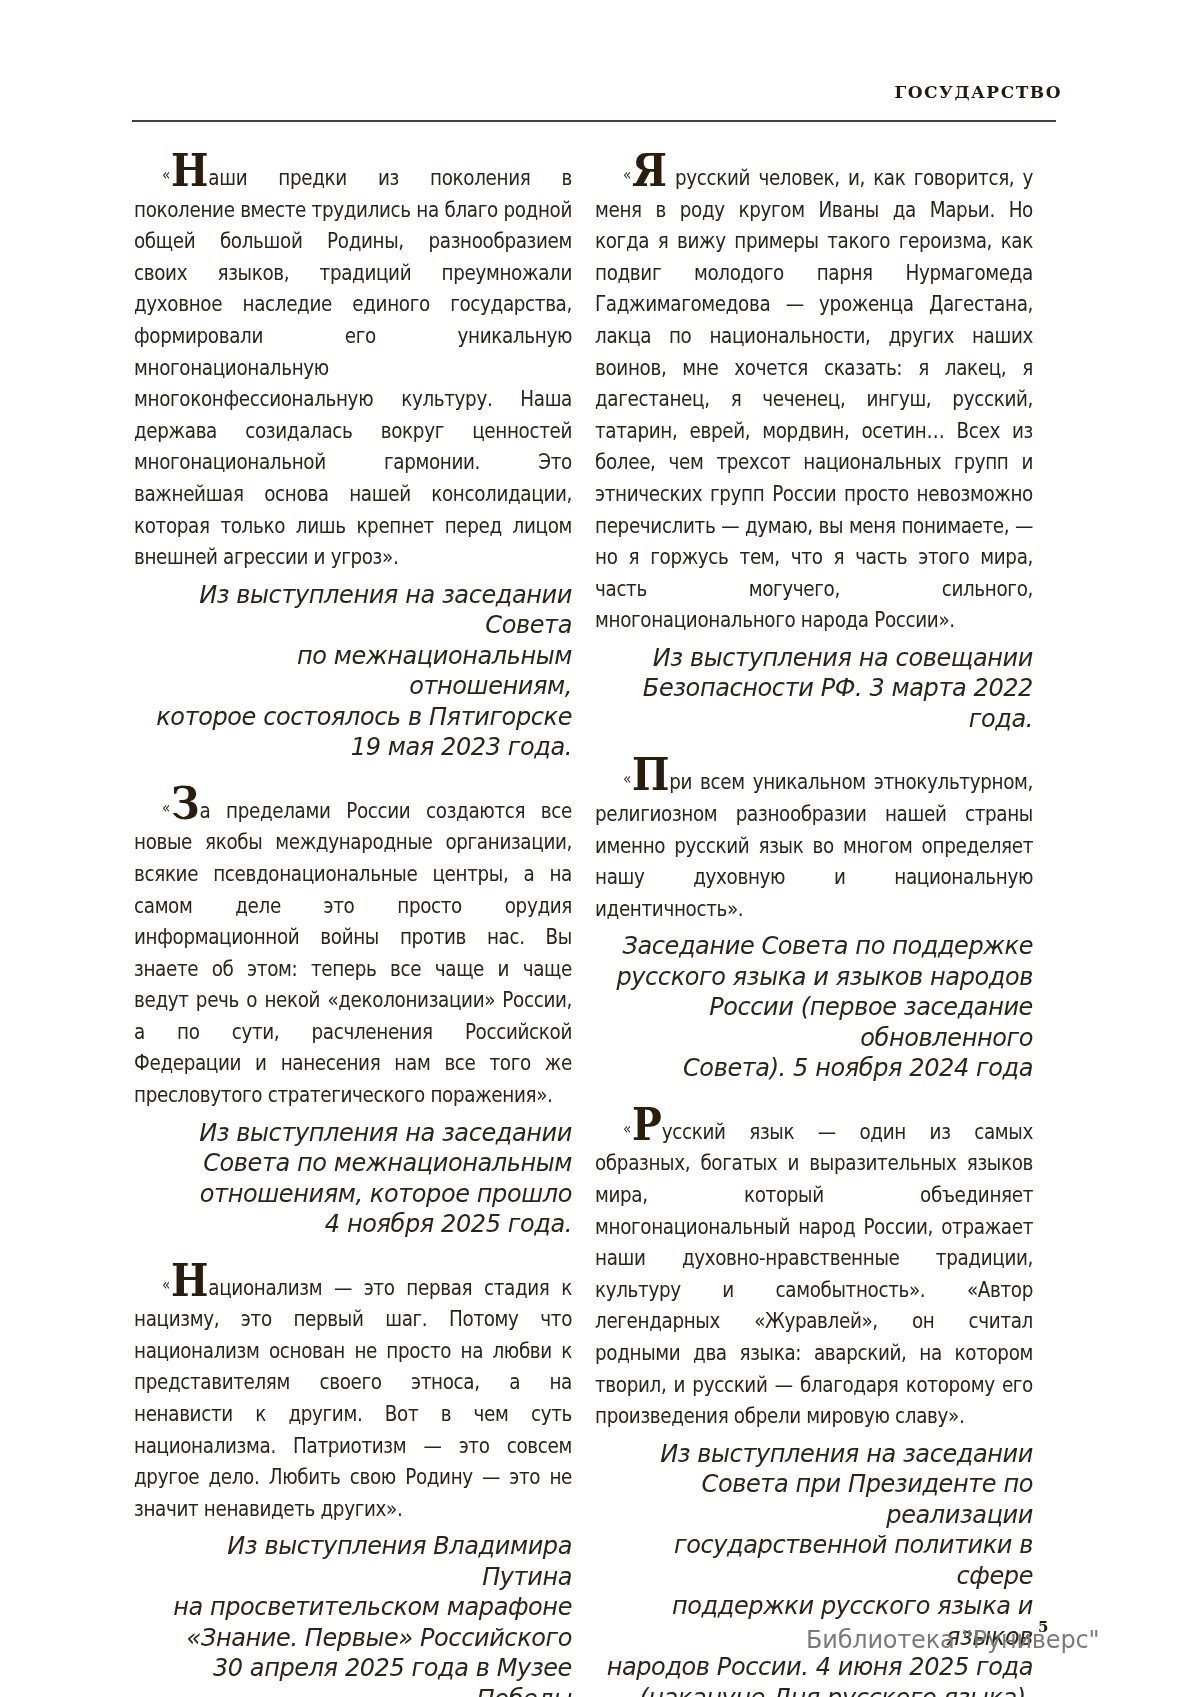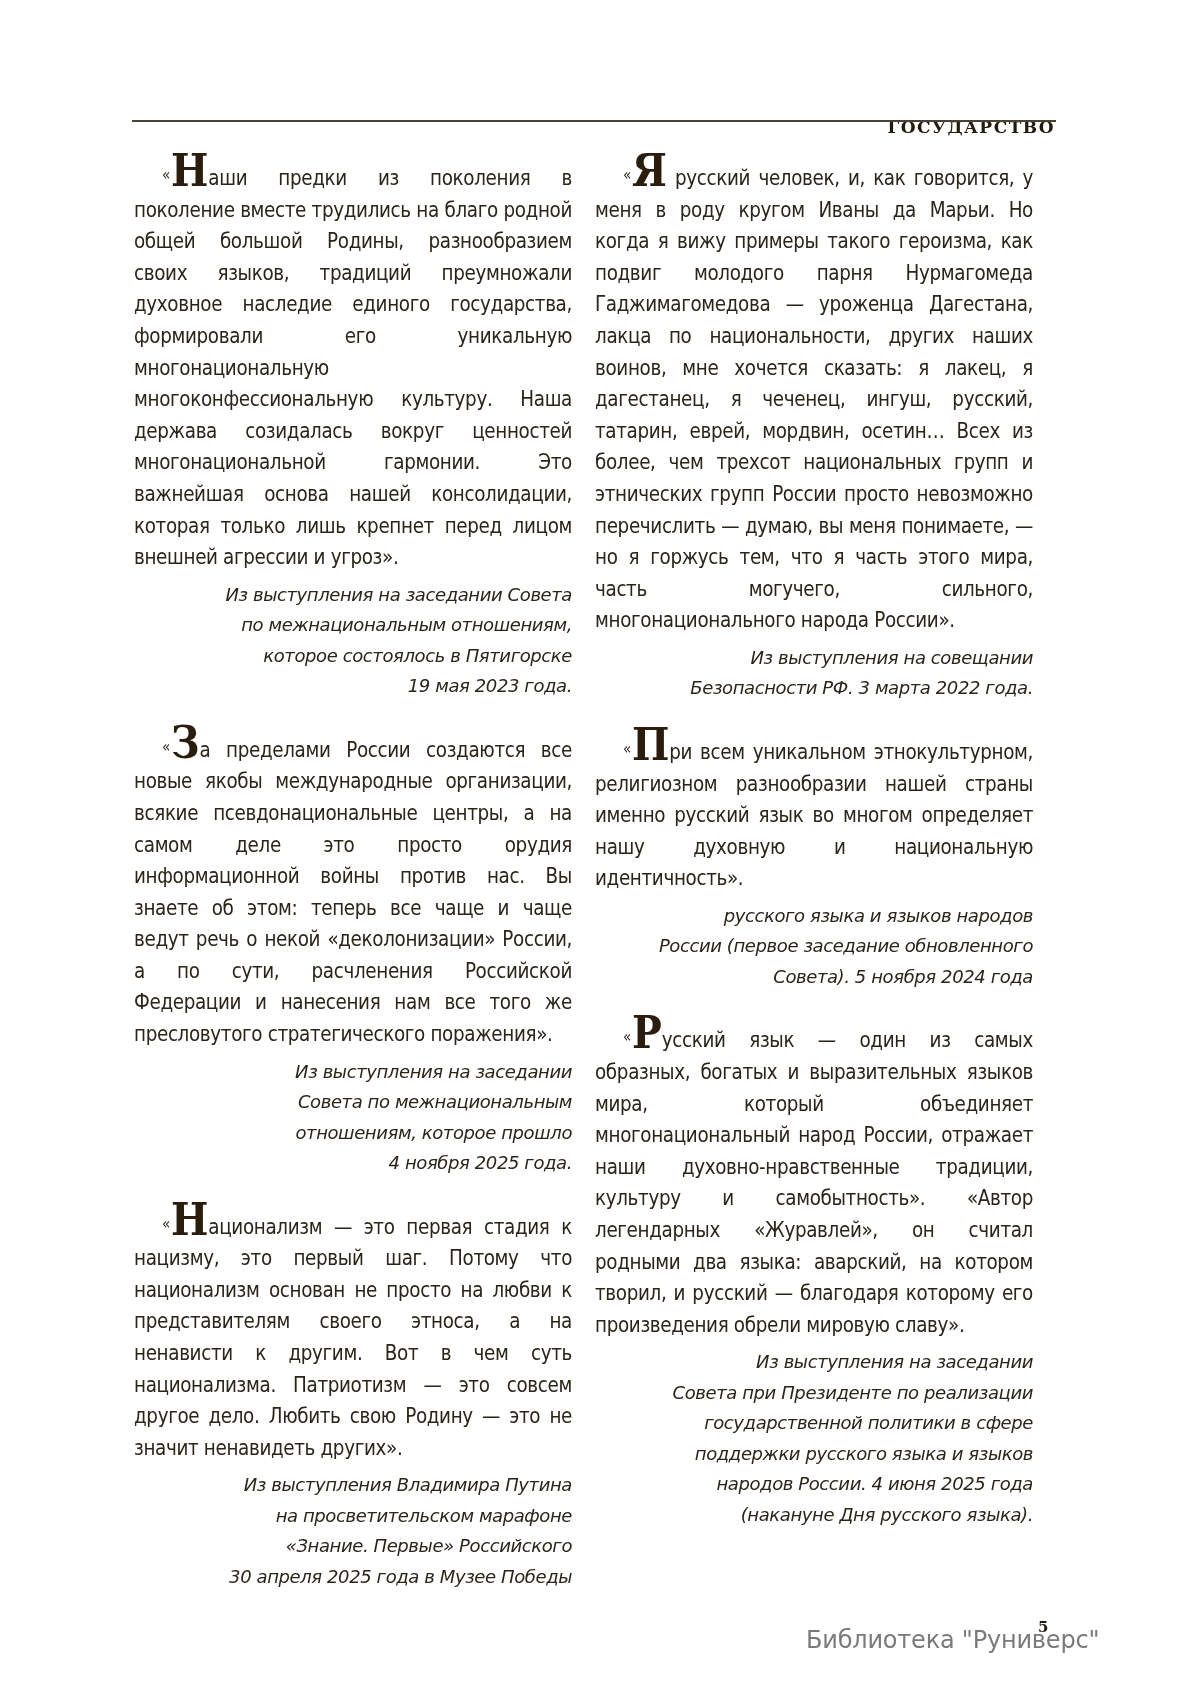--- a/index.html
+++ b/index.html
@@ -1,40 +1,40 @@
 <!DOCTYPE html>
 <html><head>
 <meta charset="utf-8">
 <style>
   html, body { margin: 0; padding: 0; background: #ffffff; }
   body { width: 1200px; height: 1697px; position: relative; overflow: hidden; color: #2a2218; }
   .header-title {
-    position: absolute; right: 145px; top: 82px;
+    position: absolute; right: 138px; top: 82px;
     font-family: "DejaVu Serif", serif; font-weight: 900; font-size: 17px;
-    letter-spacing: 1.5px; color: #24190d; margin-top: 35px;
+    letter-spacing: 1.5px; color: #24190d;
   }
   .header-rule {
     position: absolute; left: 132px; width: 924px; top: 120px; height: 2px; background: #4a4236;
   }
   .col { position: absolute; top: 160px; width: 438px; }
   .col-left { left: 134px; }
   .col-right { left: 595px; }
   .quote {
     font-family: "DejaVu Sans", sans-serif; font-size: 20.4px; line-height: 31.6px;
     text-align: justify; text-indent: 28px; margin: 0; color: #2b2419;
     font-stretch: condensed; letter-spacing: -0.35px;
   }
   .quote .lq { font-size: 15px; vertical-align: 5px; margin-right: 1px; }
   .dropcap {
     font-family: "DejaVu Serif", serif; font-weight: 900; font-size: 44px;
     line-height: 20px; color: #2a1d0d; vertical-align: -1px; margin-right: 1px;
     letter-spacing: -1px;
   }
   .source {
-    font-family: "DejaVu Sans", sans-serif; font-style: italic; font-size: 18px;
+    font-family: "DejaVu Sans", sans-serif; font-style: italic; font-size: 24px;
     line-height: 30.5px; text-align: right; margin: 6px 0 0 0; color: #2b2419;
     letter-spacing: -0.4px;
   }
   .source span { display: block; }
   .block { margin-bottom: 30px; }
   .page-number {
     position: absolute; left: 1038px; top: 1618px;
     font-family: "DejaVu Serif", serif; font-weight: 900; font-size: 15px; color: #24190d;
   }
   .watermark {
@@ -83,20 +83,21 @@
   <div class="block">
     <p class="quote"><span class="lq">«</span><span class="dropcap">Я</span><span> русский человек, и, как говорится, у меня в роду кругом Иваны да Марьи. Но когда я вижу примеры такого героизма, как подвиг молодого парня Нурмагомеда Гаджимагомедова — уроженца Дагестана, лакца по национальности, других наших воинов, мне хочется сказать: я лакец, я дагестанец, я чеченец, ингуш, русский, татарин, еврей, мордвин, осетин… Всех из более, чем трехсот национальных групп и этнических групп России просто невозможно перечислить — думаю, вы меня понимаете, — но я горжусь тем, что я часть этого мира, часть могучего, сильного, многонационального народа России».</span></p>
     <div class="source">
       <span>Из выступления на совещании</span>
       <span>Безопасности РФ. 3 марта 2022 года.</span>
     </div>
   </div>
   <div class="block">
     <p class="quote"><span class="lq">«</span><span class="dropcap">П</span><span>ри всем уникальном этнокультурном, религиозном разнообразии нашей страны именно русский язык во многом определяет нашу духовную и национальную идентичность».</span></p>
     <div class="source">
+      <span>Заседание Совета по поддержке</span>
       <span>русского языка и языков народов</span>
       <span>России (первое заседание обновленного</span>
       <span>Совета). 5 ноября 2024 года</span>
     </div>
   </div>
   <div class="block">
     <p class="quote"><span class="lq">«</span><span class="dropcap">Р</span><span>усский язык — один из самых образных, богатых и выразительных языков мира, который объединяет многонациональный народ России, отражает наши духовно-нравственные традиции, культуру и самобытность». «Автор легендарных «Журавлей», он считал родными два языка: аварский, на котором творил, и русский — благодаря которому его произведения обрели мировую славу».</span></p>
     <div class="source">
       <span>Из выступления на заседании</span>
       <span>Совета при Президенте по реализации</span>

